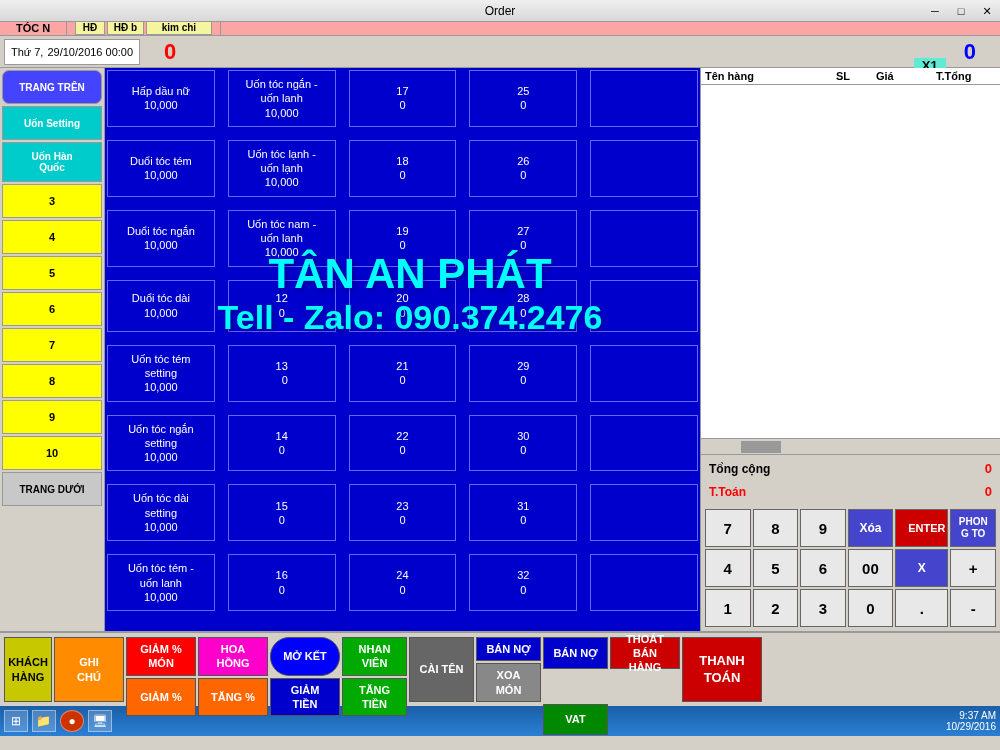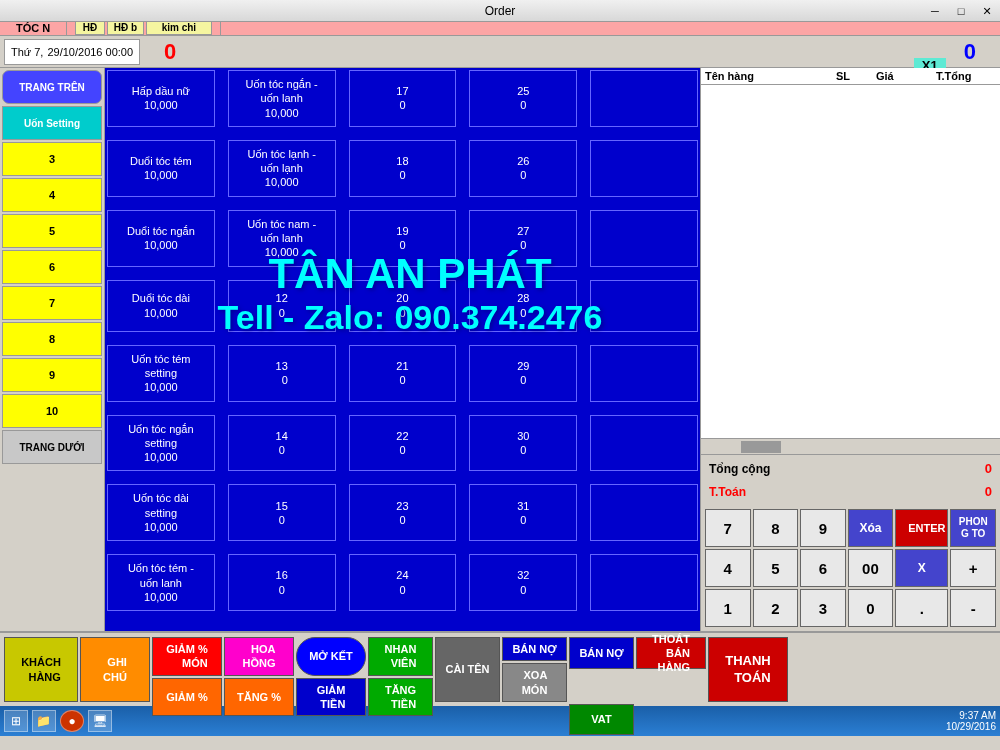--- a/index.html
+++ b/index.html
@@ -57,22 +57,22 @@
 
     
     #numpad { background: #d4d0c8; padding: 4px; }
     .numpad-grid { display: grid; grid-template-columns: repeat(6, 1fr); gap: 2px; }
     .num-btn { border: 1px solid #666; padding: 6px 2px; text-align: center; cursor: pointer; font-size: 15px; font-weight: bold; background: #e8e8e8; height: 38px; display: flex; align-items: center; justify-content: center; }
     .num-btn.blue-btn { background: #4444cc; color: white; font-size: 12px; }
     .num-btn.red-btn { background: #cc0000; color: white; font-size: 11px; }
 
     
     #bottom-buttons { height: 75px; background: #d4d0c8; border-top: 2px solid #999; display: flex; gap: 2px; padding: 4px; align-items: stretch; }
-    .bottom-btn { border: 1px solid #555; cursor: pointer; display: flex; align-items: center; justify-content: center; text-align: right; font-size: 11px; font-weight: bold; padding: 4px; line-height: 1.3; }
-    .btn-khach { background: #c8c800; color: black; width: 74px; }
+    .bottom-btn { border: 1px solid #555; cursor: pointer; display: flex; align-items: center; justify-content: center; text-align: center; font-size: 11px; font-weight: bold; padding: 4px; line-height: 1.3; }
+    .btn-khach { background: #c8c800; color: black; width: 48px; }
     .btn-ghi { background: #ff8c00; color: white; width: 70px; }
     .btn-giammon { background: #ff0000; color: white; width: 70px; }
 
     .bottom-btn-group { display: flex; flex-direction: column; gap: 2px; }
     .bottom-btn-row { display: flex; gap: 2px; }
 
     
     #taskbar { height: 30px; background: linear-gradient(to bottom, #1a5fa8, #2b7fd4); display: flex; align-items: center; padding: 0 4px; gap: 4px; }
     .taskbar-btn { background: rgba(255,255,255,0.2); border: 1px solid rgba(255,255,255,0.4); color: white; width: 24px; height: 22px; display: flex; align-items: center; justify-content: center; cursor: pointer; font-size: 12px; }
     .taskbar-time { margin-left: auto; color: white; font-size: 10px; text-align: right; }
@@ -121,20 +121,21 @@
       <span class="x1-badge">X1</span>
       <span class="right-zero">0</span>
     </div>
   </div>
 
   <div id="main" style="height: 563px;">
 
     <div id="sidebar">
       <button class="sidebar-btn blue" style="font-size:10px;">TRANG TRÊN</button>
       <button class="sidebar-btn cyan" style="font-size:10px;">Uốn Setting</button>
+      <button class="sidebar-btn cyan" style="font-size:10px; white-space:pre-line; height:40px;">Uốn Hàn<br>Quốc</button>
       <button class="sidebar-btn yellow">3</button>
       <button class="sidebar-btn yellow">4</button>
       <button class="sidebar-btn yellow">5</button>
       <button class="sidebar-btn yellow">6</button>
       <button class="sidebar-btn yellow">7</button>
       <button class="sidebar-btn yellow">8</button>
       <button class="sidebar-btn yellow">9</button>
       <button class="sidebar-btn yellow">10</button>
       <button class="sidebar-btn trang" style="font-size:10px;">TRANG DƯỚI</button>
     </div>

